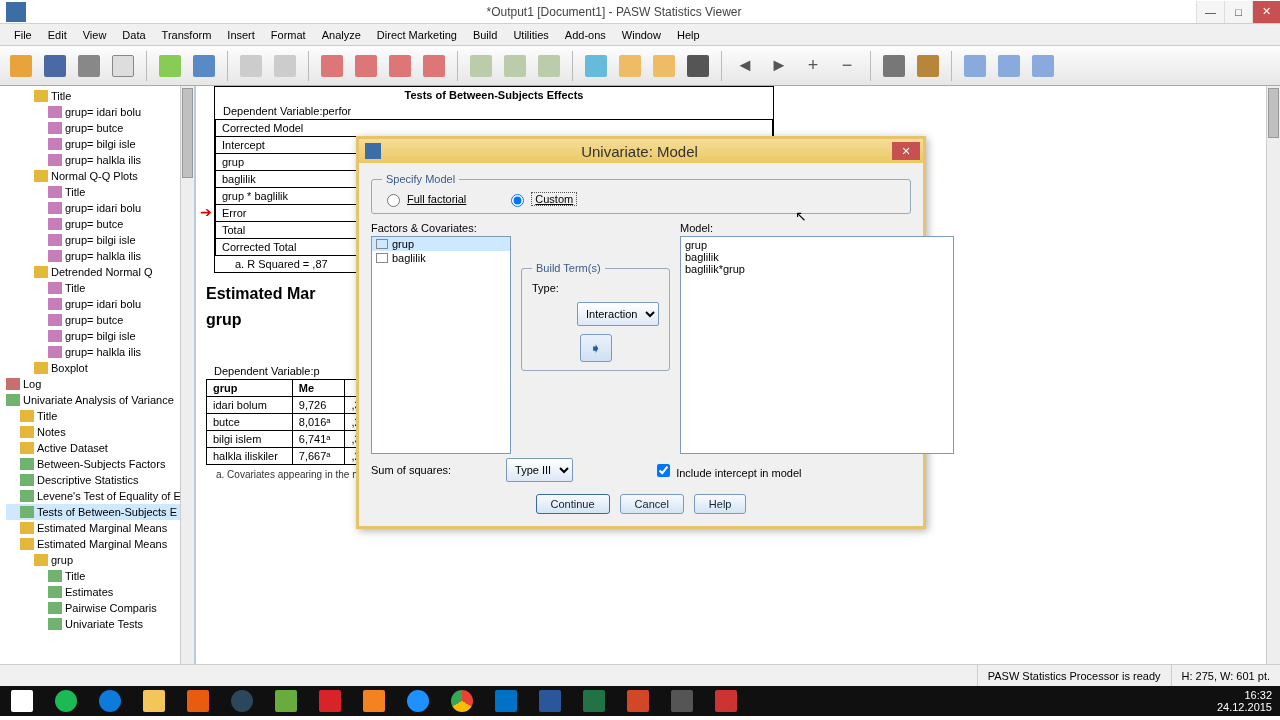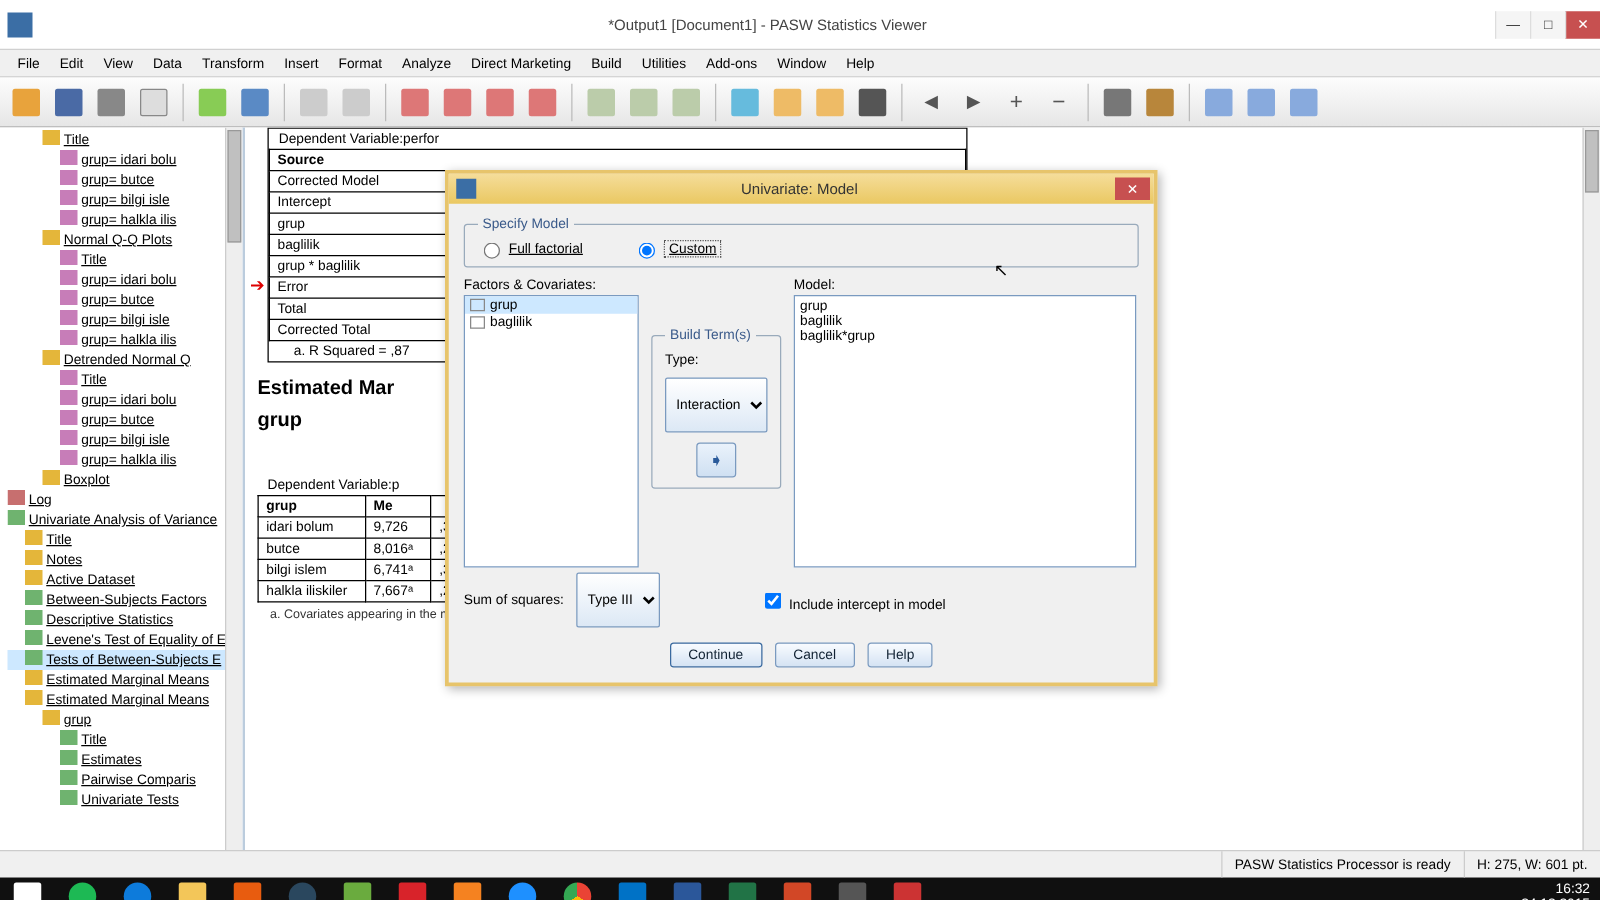--- a/index.html
+++ b/index.html
@@ -1,32 +1,32 @@
 <!DOCTYPE html>
 <html><head>
 <meta charset="utf-8">
 <style>
 * { box-sizing: border-box; font-family: Tahoma, Arial, sans-serif; font-size: 11px; }
 body { margin: 0; width: 1280px; height: 720px; background: #fff; overflow: hidden; position: relative;}
-.titlebar { height: 40px; background: #fff; border-bottom: 1px solid #d0d0d0; display: flex; align-items: center; }
+.titlebar { height: 24px; background: #fff; border-bottom: 1px solid #d0d0d0; display: flex; align-items: center; }
 .titlebar .appicon { width: 20px; height: 20px; margin: 0 6px; background: #3b6ea5; display:inline-block;}
 .titlebar .title { flex: 1; text-align: center; color: #444; font-size: 12px;}
 .winbtns { display: flex; }
 .winbtn { width: 28px; height: 22px; display:flex; align-items:center; justify-content:center; border-left:1px solid #ddd; color:#333; background:#f5f5f5;}
 .winbtn.close { background:#c75050; color:#fff;}
 .menubar { height: 22px; background: #f0f0f0; border-bottom: 1px solid #ccc; display: flex; padding: 0 6px; align-items:center;}
 .menubar span { padding: 0 8px; color:#000; cursor:default;}
 .toolbar { height: 40px; background: linear-gradient(#fdfdfd,#e6e6e6); border-bottom: 1px solid #aaa; display: flex; align-items:center; padding: 0 6px; gap:4px;}
 .tbtn { width: 30px; height: 30px; border:1px solid transparent; border-radius:3px; display:flex; align-items:center; justify-content:center; }
 .tbtn .ico { width:22px; height:22px; border-radius:2px;}
 .sep { width:1px; height:30px; background:#bbb; margin:0 4px;}
 .mainarea { display:flex; height: calc(100% - 28px - 22px - 40px - 22px - 30px); }
 .outline { width: 196px; border-right: 2px solid #bcd; background:#fff; overflow:hidden; position:relative;}
 .outline-inner { padding: 2px 0 2px 6px; line-height:16px; color:#000; }
-.tnode { display:flex; align-items:flex-start; white-space:nowrap; overflow:hidden;text-decoration:underline;}
+.tnode { display:flex; align-items:center; white-space:nowrap; overflow:hidden;}
 .tnode .ticon { width:14px; height:12px; margin-right:3px; display:inline-block;}
 .ticon.y { background:#e4b63a;}
 .ticon.p { background:#c77db8;}
 .ticon.g { background:#6fb36f;}
 .ticon.r { background:#c76f6f;}
 .tnode.sel { background:#cde8ff;}
 .indent1 { padding-left: 14px;}
 .indent2 { padding-left: 28px;}
 .indent3 { padding-left: 42px;}
 .content { flex:1; background:#fff; overflow:hidden; position:relative; padding:0;}
@@ -46,38 +46,38 @@
 .statusbar .cell { border-left:1px solid #ccc; padding:0 10px; height:100%; display:flex; align-items:center;}
 .taskbar { height:30px; background:#101010; display:flex; align-items:center;}
 .taskbar .tb { width:44px; height:30px; display:flex; align-items:center; justify-content:center;}
 .taskbar .tbico { width:22px; height:22px; border-radius:2px;}
 .taskbar .sys { margin-left:auto; color:#fff; text-align:right; padding:0 8px; font-size:10px; line-height:12px;}
 
 
 .dialog { position:absolute; left:356px; top:136px; width:570px; background:#f0f0f0; border:3px solid #e7c46b; box-shadow:2px 2px 8px rgba(0,0,0,.3);}
 .dlg-title { height:24px; background:linear-gradient(#f5dd9a,#eac862); display:flex; align-items:center;}
 .dlg-title .dicon{ width:16px; height:16px; margin: 0 6px; background:#3b6ea5;}
-.dlg-title .dtxt { flex:1; text-align:center; color:#333; font-size:12px;}
+.dlg-title .dtxt { flex:1; text-align:center; color:#333; font-size:15px;}
 .dlg-close { width:28px; height:18px; background:#c75050; color:#fff; display:flex; align-items:center; justify-content:center; margin-right:3px; font-size:11px;}
 .dlg-body { padding:10px 12px 12px;}
 fieldset { border:1px solid #9ab; border-radius:3px; margin:0 0 8px; padding:6px 10px;}
 legend { color:#3a5a8a; padding:0 4px;}
 .radio-row { display:flex; gap:40px; align-items:center;}
 .radio-row label { display:flex; align-items:center; gap:4px;text-decoration:underline;}
 .radio-row .custom { border:1px dotted #555; padding:0 3px;}
 .cols { display:flex; gap:10px; align-items:flex-start;}
 .listlabel { color:#000; margin-bottom:2px;}
 .listbox { border:1px solid #7a9ac0; background:#fff; width:140px; height:218px; overflow:auto;}
 .listbox .li { padding:1px 4px; display:flex; align-items:center; gap:4px;}
 .listbox .li.sel { background:#cde8ff;}
 .li .lico { width:12px; height:10px; border:1px solid #888; display:inline-block;}
 .model-box { border:1px solid #7a9ac0; background:#fff; width:274px; height:218px; padding:2px 4px;}
 .build { border:1px solid #9ab; border-radius:3px; padding:8px 10px; width:96px; display:flex; flex-direction:column; align-items:center; gap:8px;}
 .build .lbl { align-self:flex-start;}
-select.combo, .combo { border:1px solid #7a9ac0; background:linear-gradient(#fff,#dce8f5); padding:14px 4px; border-radius:2px;}
+select.combo, .combo { border:1px solid #7a9ac0; background:linear-gradient(#fff,#dce8f5); padding:4px 4px; border-radius:2px;margin-left:45px;}
 .arrowbtn { width:32px; height:28px; border:1px solid #7a9ac0; border-radius:3px; background:linear-gradient(#eaf2fb,#cfe0f2); display:flex; align-items:center; justify-content:center; color:#2a5a9a; font-size:14px;}
 .row-bottom { display:flex; align-items:center; gap:10px; padding:4px 0;}
 .btnrow { display:flex; gap:10px; justify-content:center; padding-top:8px;}
 .dbtn { border:1px solid #7a9ac0; background:linear-gradient(#f8fbff,#d5e3f3); padding:3px 14px; border-radius:3px; color:#123;}
 .dbtn.primary { border-color:#3a6aa0;}
 .scrollbar { position:absolute; right:0; top:0; bottom:0; width:14px; background:#eee; border-left:1px solid #ccc;}
 .scrollbar .thumb{ position:absolute; left:1px; right:1px; top:2px; height:60px; background:#c0c0c0; border:1px solid #999;}
 .cursor { position:absolute; left:795px; top:208px; font-size:14px; color:#000; pointer-events:none;}
 </style>
 </head>
@@ -345,26 +345,24 @@
           <span>Univariate Tests</span>
         </div>
       </div>
     <div class="scrollbar">
         <div class="thumb" style="top:2px;height:90px"></div>
       </div>
   </div>
   <div class="content">
     <div class="redarrow">➔</div>
     <div class="page" style="margin-top:0;">
+      <div class="tblTitle">Tests of Between-Subjects Effects</div>
       <div class="dv">Dependent Variable:perfor</div>
       <table class="anova">
           <tbody id="anovabody">
-            <tr>
-              <th>Source</th>
-            </tr>
             <tr>
               <td>Corrected Model</td>
             </tr>
             <tr>
               <td>Intercept</td>
             </tr>
             <tr>
               <td>grup</td>
             </tr>
             <tr>

